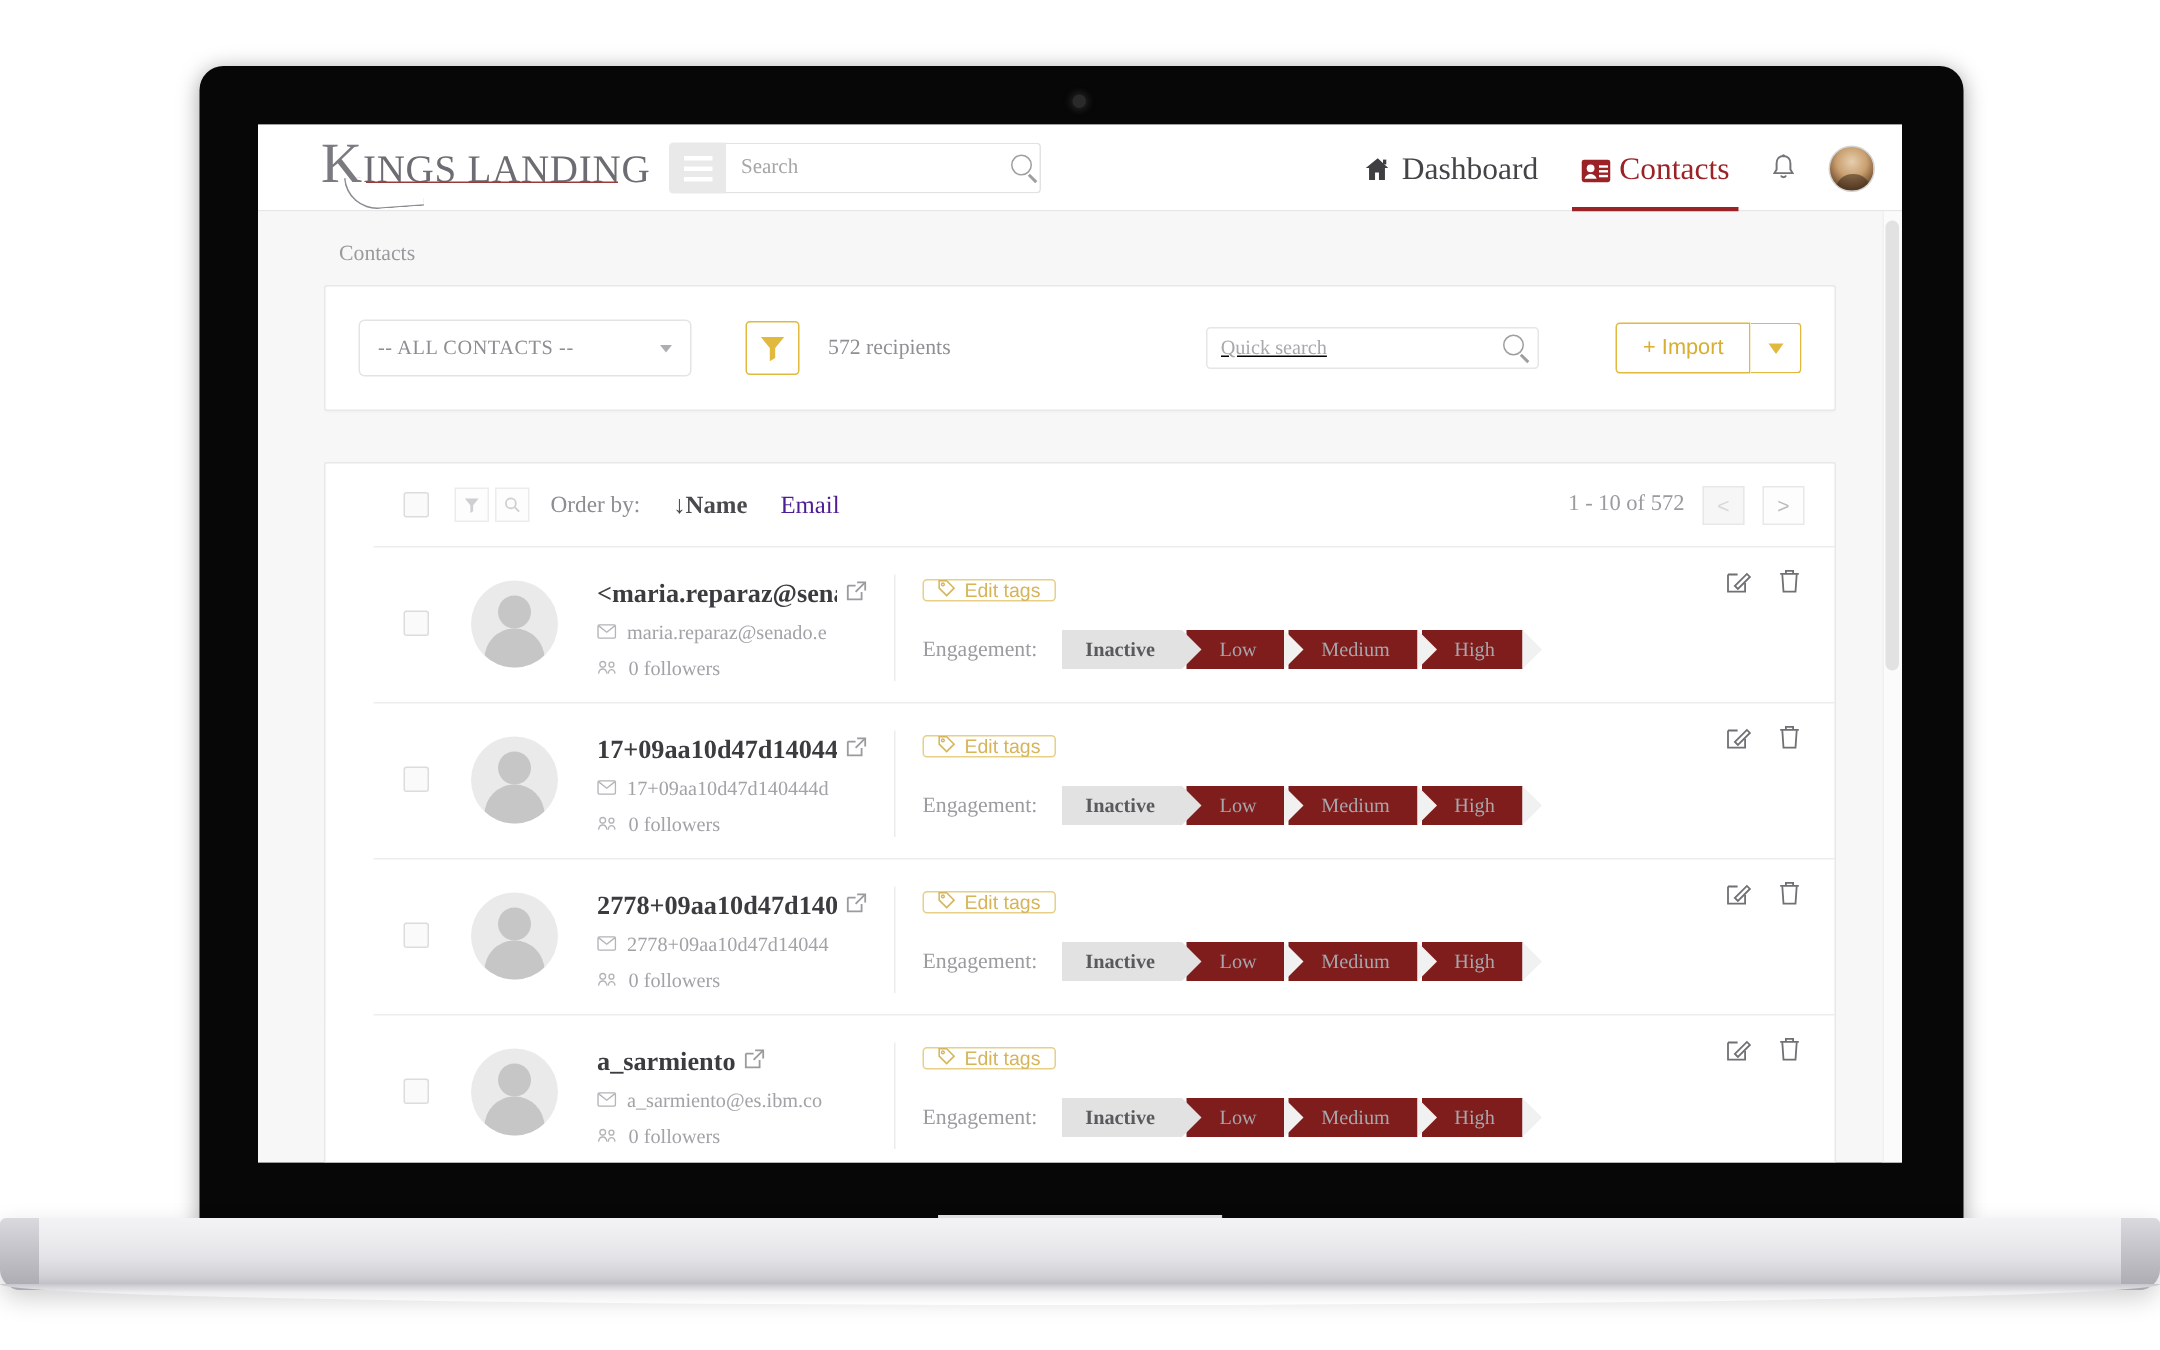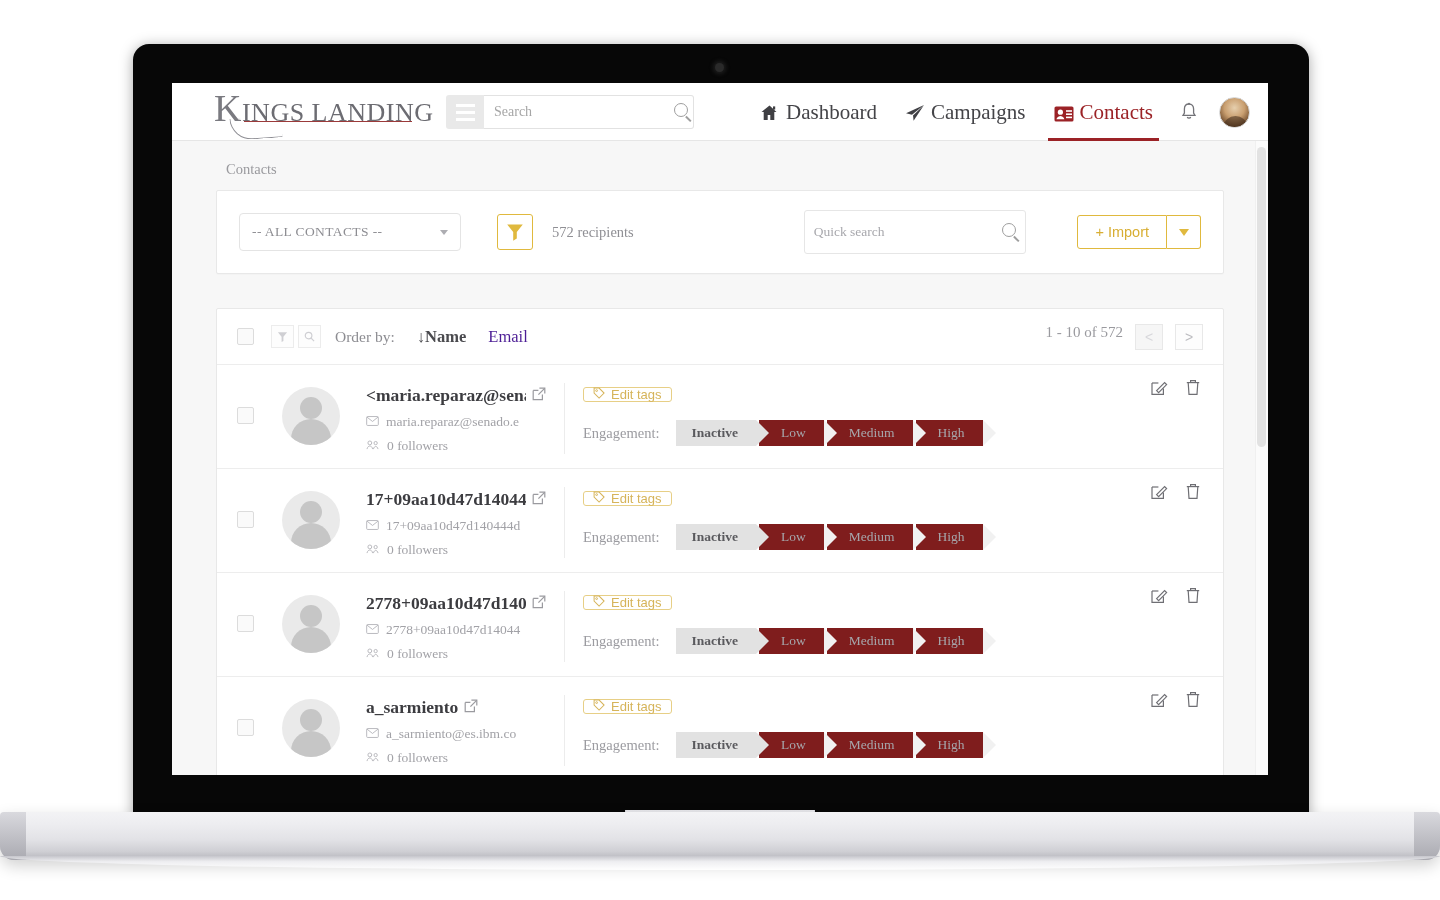--- a/index.html
+++ b/index.html
@@ -165,23 +165,23 @@
   }
   .caret-down { width: 0; height: 0; border-left: 4px solid transparent;
                 border-right: 4px solid transparent; border-top: 5px solid #adadb2; }
   #filter-btn {
     width: 36px; height: 36px; margin-left: 36px;
     border: 1px solid #e0b93e; border-radius: 3px; background: #fff;
     display: flex; align-items: center; justify-content: center; cursor: pointer;
   }
   #recipients-count { margin-left: 19px; font-size: 14.5px; color: #8f8f94; }
   #quick-search-wrap {
-    margin-left: 170px; width: 222px; height: 44px;
+    margin-left: 170px; width: 222px; height: 28px;
     border: 1px solid #e6e6e6; border-radius: 3px; background: #fff;
-    display: flex; align-items: center; padding: 0 9px;
+    display: flex; align-items: center; padding: 0 9px; text-decoration: underline;
   }
   #quick-search-input {
     border: none; outline: none; background: transparent; flex: 1;
     font-family: "Liberation Serif", serif; font-size: 13.5px; color: #8f8f94;
   }
   #quick-search-input::placeholder { color: #a8a8ad; }
   #import-group { margin-left: auto; display: flex; }
   #import-btn {
     height: 34px; padding: 0 17px; border: 1px solid #e0b93e; background: #fff;
     color: #d8ae33; font-size: 14.5px; border-radius: 3px 0 0 3px;
@@ -190,37 +190,37 @@
   }
   #import-caret {
     height: 34px; width: 34px; border: 1px solid #e0b93e; border-left: none;
     background: #fff; border-radius: 0 3px 3px 0; cursor: pointer;
     display: flex; align-items: center; justify-content: center;
   }
   .caret-gold { width: 0; height: 0; border-left: 5px solid transparent;
                 border-right: 5px solid transparent; border-top: 7px solid #e0b93e; }
 
   
-  #list-panel { margin-top: 34px; }
+  #list-panel { margin-top: 34px; padding-left: 32px; }
   #list-head {
     height: 56px; display: flex; align-items: center; padding: 0 20px;
     border-bottom: 1px solid #ededed;
   }
   .cbox {
     width: 17px; height: 17px; border: 1px solid #dcdcdc; border-radius: 2px;
     background: #fafafa; cursor: pointer; flex: none;
   }
   .mini-btn {
     width: 23px; height: 23px; border: 1px solid #ececec; background: #fdfdfd;
     display: flex; align-items: center; justify-content: center; cursor: pointer; flex: none;
   }
   #order-label { margin-left: 14px; font-size: 15.5px; color: #8d8d92; }
   .order-opt { font-size: 16.5px; color: #4c1d95; margin-left: 22px; cursor: pointer; }
   .order-opt.active { color: #4a4a4e; font-weight: bold; }
-  #pager { margin-left: auto; display: flex; align-items: flex-start; gap: 12px; }
+  #pager { margin-left: auto; display: flex; align-items: center; gap: 12px; }
   #pager-text { font-size: 15px; color: #9a9a9f; }
   .pager-btn {
     width: 28px; height: 26px; border: 1px solid #e8e8e8; background: #fdfdfd;
     display: flex; align-items: center; justify-content: center;
     font-size: 14px; color: #bcbcc0; cursor: pointer; font-family: "Liberation Sans", sans-serif;
   }
   .pager-btn.disabled { color: #d8d8dc; background: #f6f6f6; }
 
   
   .contact-row {
@@ -328,29 +328,20 @@
         <div class="nav-item">
           <span class="nav-ico">
             <svg width="19" height="18" viewBox="0 0 19 18">
               <path d="M9.5 1.5 L1.5 8 h2.2 v8 h4 v-5 h2.6 v5 h4 V8 h2.2 Z" fill="#3f3f43"></path>
               <rect x="13" y="2.4" width="2.2" height="3.2" fill="#3f3f43"></rect>
             </svg>
           </span>
           <span>Dashboard</span>
         </div>
 
-        <div class="nav-item">
-          <span class="nav-ico">
-            <svg width="20" height="18" viewBox="0 0 20 18">
-              <path d="M19 1 L1 9.2 l6 1.6 Z" fill="#3f3f43"></path>
-              <path d="M19 1 L8 11.4 l0.6 5.4 L11.4 12.6 Z" fill="#3f3f43"></path>
-            </svg>
-          </span>
-          <span>Campaigns</span>
-        </div>
 
         <div class="nav-item active">
           <span class="nav-ico">
             <svg width="20" height="16" viewBox="0 0 20 16">
               <rect x="0.5" y="0.5" width="19" height="15" rx="1.6" fill="#9b2226"></rect>
               <circle cx="6.4" cy="6.2" r="2.6" fill="#ffffff"></circle>
               <path d="M2.4 13.2 c0.6-2.4 3-3.2 4-3.2 s3.4 0.8 4 3.2 Z" fill="#ffffff"></path>
               <rect x="12" y="4.2" width="6" height="1.6" fill="#ffffff"></rect>
               <rect x="12" y="7.4" width="6" height="1.6" fill="#ffffff"></rect>
               <rect x="12" y="10.6" width="6" height="1.6" fill="#ffffff"></rect>

